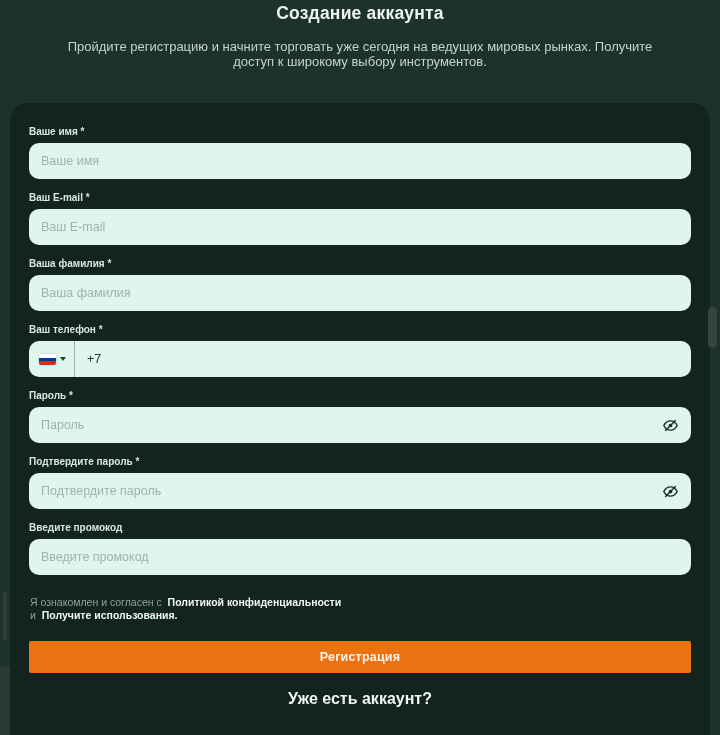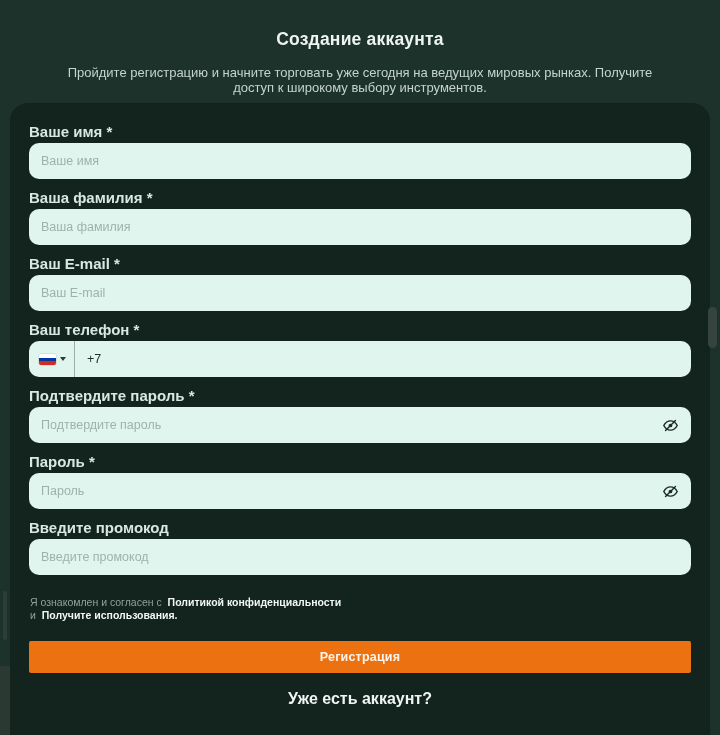--- a/index.html
+++ b/index.html
@@ -13,21 +13,21 @@
     --title-color:#eef4f2;
     --subtitle-color:#c5d3ce;
   }
   *{margin:0;padding:0;box-sizing:border-box;}
   html,body{width:720px;height:735px;overflow:hidden;}
   body{
     background:var(--page-bg);
     font-family:"Liberation Sans", sans-serif;
     position:relative;
   }
-  .page-header{text-align:center;padding-top:29px;}
+  .page-header{text-align:center;padding-top:3px;}
   .page-title{
     color:var(--title-color);
     font-size:17.5px;
     font-weight:700;
     letter-spacing:.2px;
   }
   .page-subtitle{
     margin:15px auto 0;
     width:610px;
     color:var(--subtitle-color);
@@ -38,21 +38,21 @@
     position:absolute;
     left:10px; right:10px; top:103px; bottom:-20px;
     background:var(--panel-bg);
     border-radius:18px 18px 0 0;
     padding:22px 19px 0;
   }
   .group{margin-bottom:12px;}
   .lbl{
     display:block;
     color:var(--label-color);
-    font-size:15px;
+    font-size:10px;
     line-height:13px;
     margin-bottom:5px;
     font-weight:600;
   }
   .inp{
     width:100%;
     height:36px;
     background:var(--input-bg);
     border:none;
     border-radius:10px;
@@ -152,73 +152,73 @@
 
 <div class="panel">
   <form>
 
     <div class="group">
       <label class="lbl">Ваше имя *</label>
       <input class="inp" type="text" placeholder="Ваше имя" style="">
     </div>
 
     <div class="group">
+      <label class="lbl">Ваш E-mail *</label>
+      <input class="inp" type="text" placeholder="Ваш E-mail" style="">
+    </div>
+
+    <div class="group">
       <label class="lbl">Ваша фамилия *</label>
       <input class="inp" type="text" placeholder="Ваша фамилия" style="">
-    </div>
-
-    <div class="group">
-      <label class="lbl">Ваш E-mail *</label>
-      <input class="inp" type="text" placeholder="Ваш E-mail" style="">
     </div>
 
     <div class="group">
       <label class="lbl">Ваш телефон *</label>
       <div class="phone-wrap">
         <button type="button" class="flag-btn">
           <span class="flag"></span>
           <span class="caret"></span>
         </button>
         <div class="vline"></div>
         <input class="phone-input" type="text" value="+7" style="">
+      </div>
+    </div>
+
+    <div class="group">
+      <label class="lbl">Пароль *</label>
+      <div class="inp-wrap">
+        <input class="inp" type="password" placeholder="Пароль" style="">
+        <button type="button" class="eye-btn">
+          <span style="display:flex">
+            <svg viewBox="0 0 24 24" width="17" height="17" fill="none" stroke="currentColor" stroke-width="2" stroke-linecap="round">
+              <path d="M2.5 12s3.5-6.5 9.5-6.5S21.5 12 21.5 12 18 18.5 12 18.5 2.5 12 2.5 12z"></path>
+              <circle cx="12" cy="12" r="2.6" fill="currentColor" stroke="none"></circle>
+              <line x1="5" y1="19" x2="19" y2="5"></line>
+            </svg>
+          </span>
+        </button>
       </div>
     </div>
 
     <div class="group">
       <label class="lbl">Подтвердите пароль *</label>
       <div class="inp-wrap">
         <input class="inp" type="password" placeholder="Подтвердите пароль" style="">
         <button type="button" class="eye-btn">
           <span style="display:flex">
             <svg viewBox="0 0 24 24" width="17" height="17" fill="none" stroke="currentColor" stroke-width="2" stroke-linecap="round">
               <path d="M2.5 12s3.5-6.5 9.5-6.5S21.5 12 21.5 12 18 18.5 12 18.5 2.5 12 2.5 12z"></path>
               <circle cx="12" cy="12" r="2.6" fill="currentColor" stroke="none"></circle>
               <line x1="5" y1="19" x2="19" y2="5"></line>
             </svg>
           </span>
         </button>
       </div>
     </div>
 
-    <div class="group">
-      <label class="lbl">Пароль *</label>
-      <div class="inp-wrap">
-        <input class="inp" type="password" placeholder="Пароль" style="">
-        <button type="button" class="eye-btn">
-          <span style="display:flex">
-            <svg viewBox="0 0 24 24" width="17" height="17" fill="none" stroke="currentColor" stroke-width="2" stroke-linecap="round">
-              <path d="M2.5 12s3.5-6.5 9.5-6.5S21.5 12 21.5 12 18 18.5 12 18.5 2.5 12 2.5 12z"></path>
-              <circle cx="12" cy="12" r="2.6" fill="currentColor" stroke="none"></circle>
-              <line x1="5" y1="19" x2="19" y2="5"></line>
-            </svg>
-          </span>
-        </button>
-      </div>
-    </div>
-
     <div class="group" style="margin-bottom:0">
       <label class="lbl">Введите промокод</label>
       <input class="inp" type="text" placeholder="Введите промокод" style="">
     </div>
 
     <p class="consent">
       <span>Я ознакомлен и согласен с</span>&nbsp;
       <a>Политикой конфиденциальности</a><br>
       <span>и</span>&nbsp;
       <a>Получите использования.</a>

